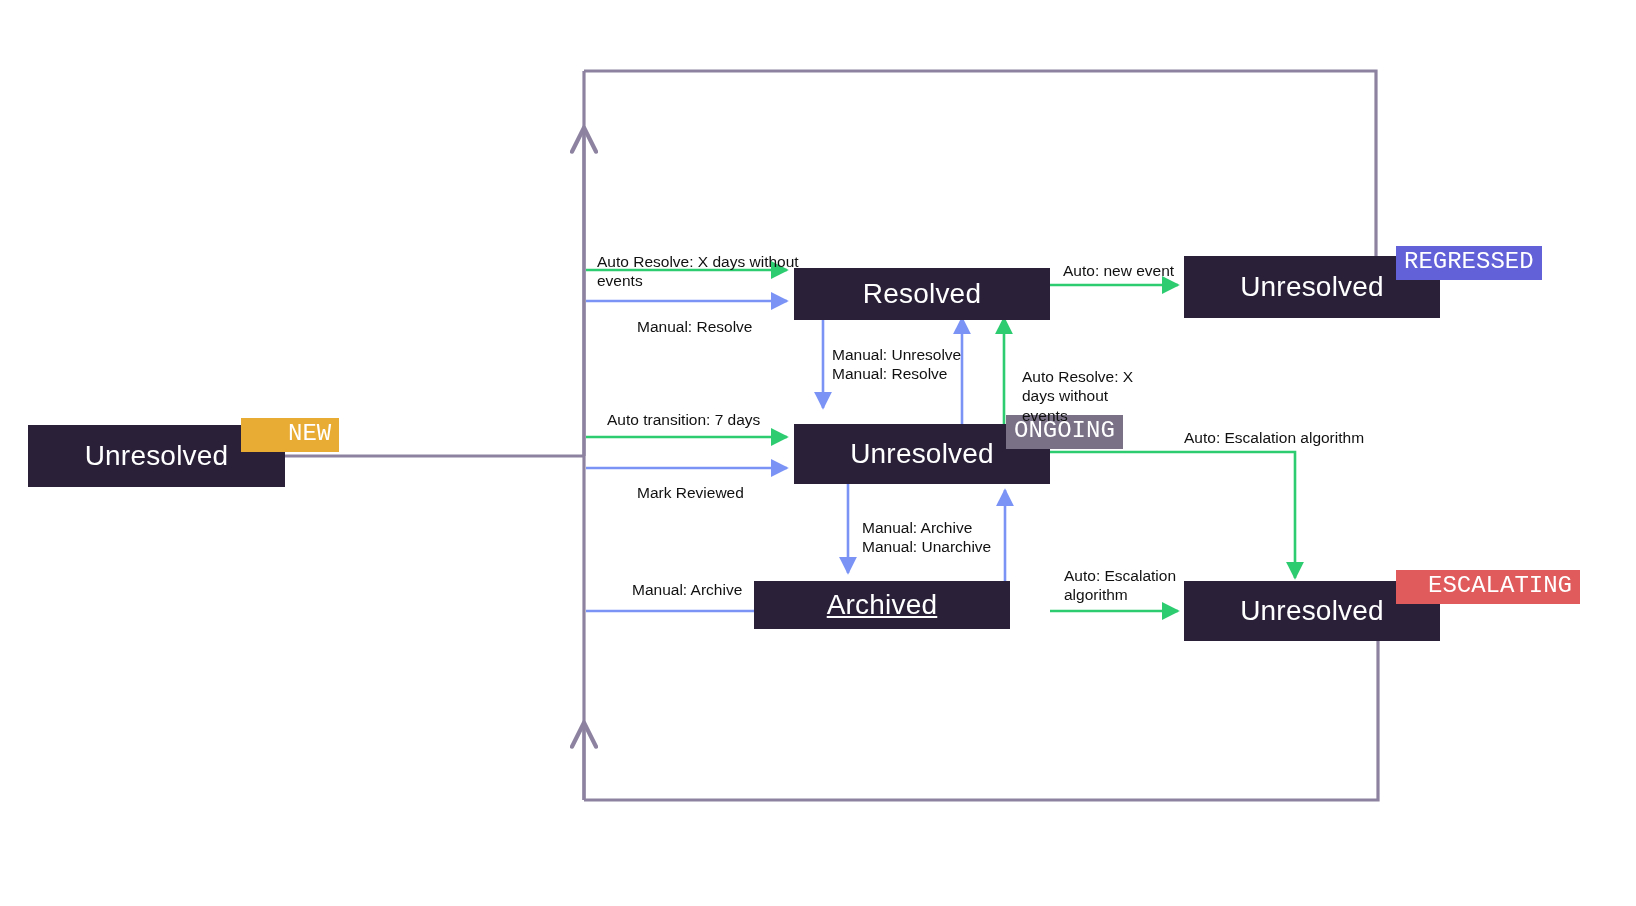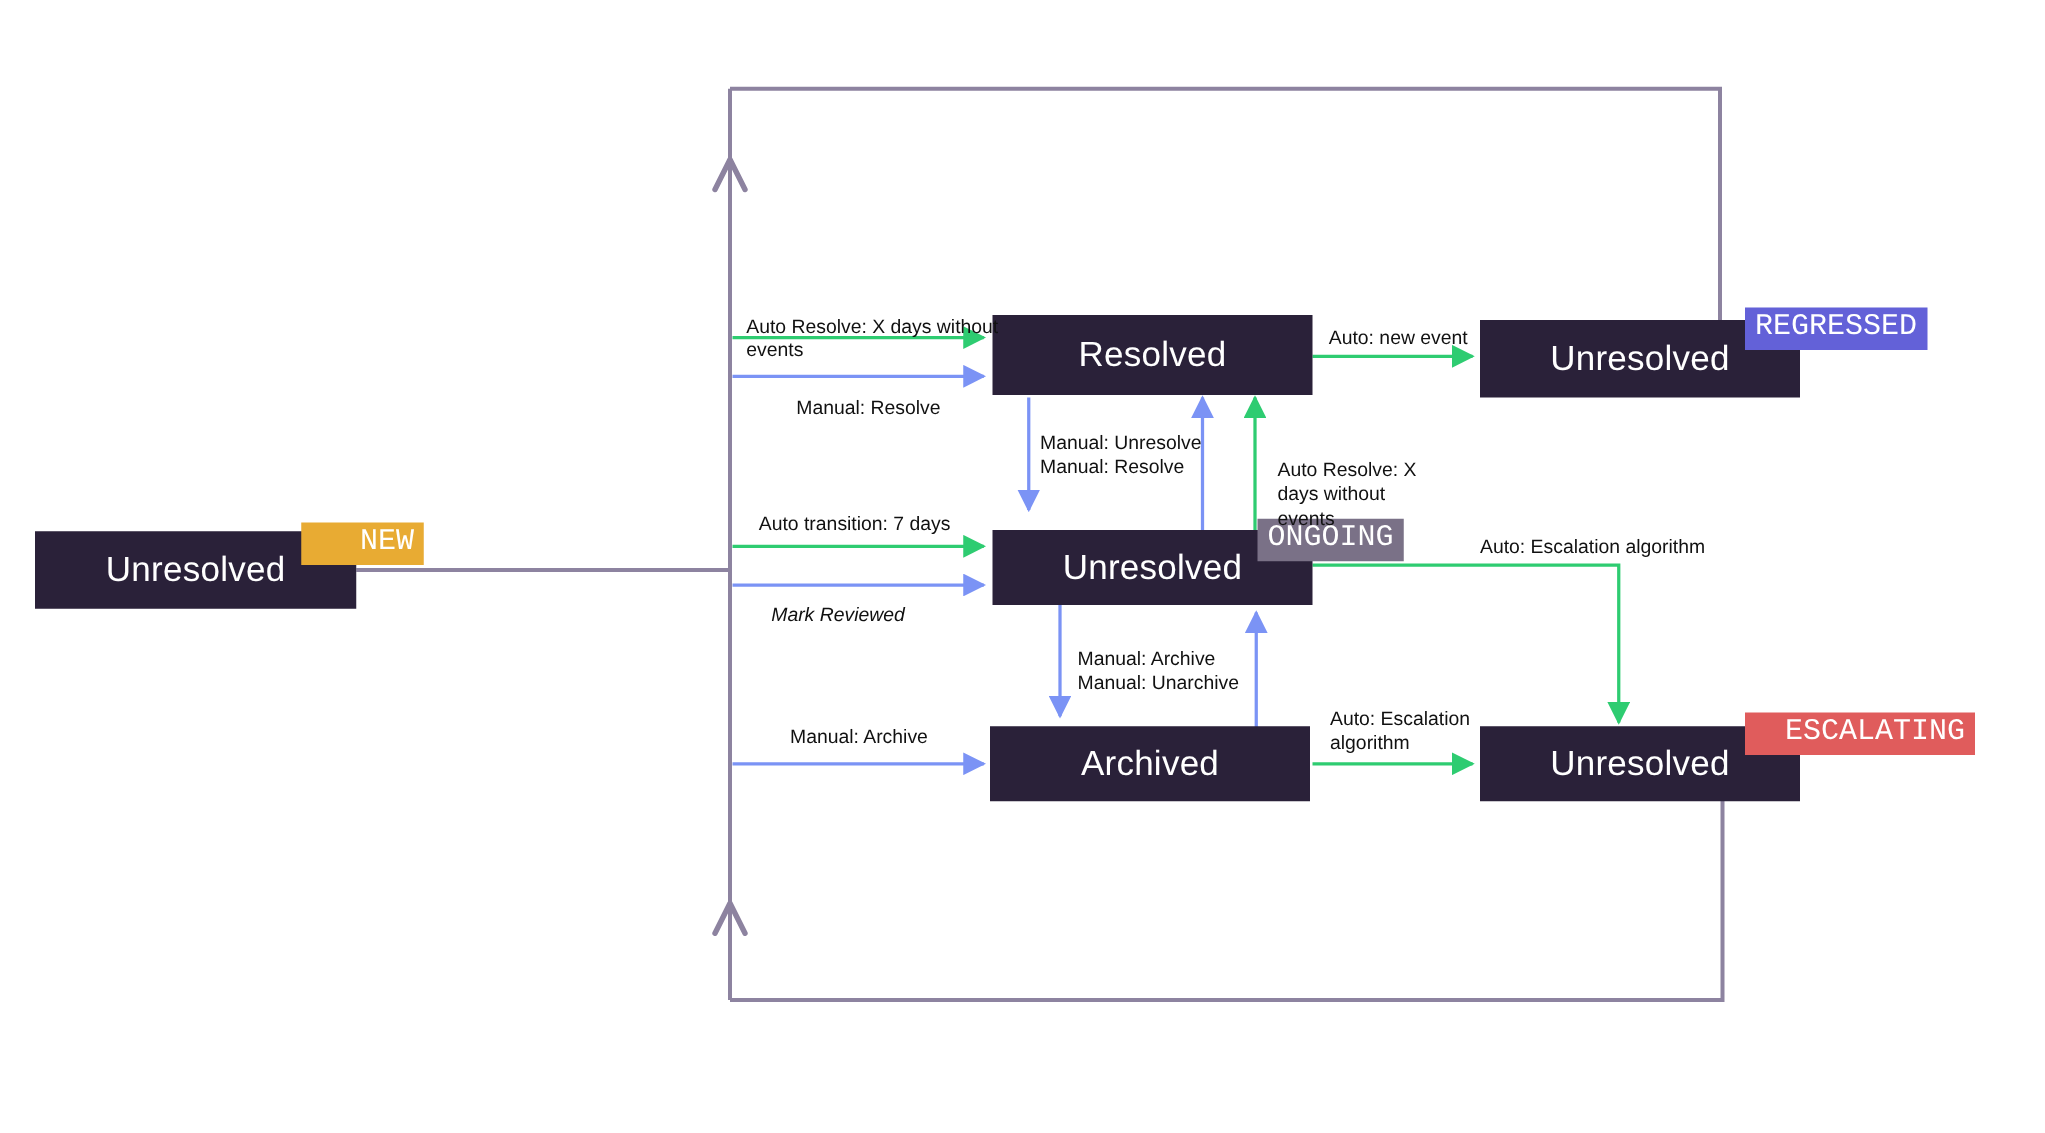--- a/index.html
+++ b/index.html
@@ -138,39 +138,39 @@
   </g>
 </svg>
 
 <div class="state-box" style="left:28px; top:425px; width:257px; height:62px;">
   <span>Unresolved</span>
 </div>
 <div class="badge" style="left:241px; top:418px; background:#e8ab33;padding-left:47px;">
   <span>NEW</span>
 </div>
 
-<div class="state-box" style="left:794px; top:252px; width:256px; height:64px;">
+<div class="state-box" style="left:794px; top:268px; width:256px; height:52px;">
   <span>Resolved</span>
 </div>
 
 <div class="state-box" style="left:1184px; top:256px; width:256px; height:62px;">
   <span>Unresolved</span>
 </div>
 <div class="badge" style="left:1396px; top:246px; background:#6361d8;">
   <span>REGRESSED</span>
 </div>
 
 <div class="state-box" style="left:794px; top:424px; width:256px; height:60px;">
   <span>Unresolved</span>
 </div>
 <div class="badge" style="left:1006px; top:415px; background:#7a7187;">
   <span>ONGOING</span>
 </div>
 
-<div class="state-box" style="left:792px; top:581px; width:256px; height:60px;">
+<div class="state-box" style="left:754px; top:581px; width:256px; height:48px;text-decoration:underline;">
   <span>Archived</span>
 </div>
 
 <div class="state-box" style="left:1184px; top:581px; width:256px; height:60px;">
   <span>Unresolved</span>
 </div>
 <div class="badge" style="left:1396px; top:570px; background:#e05c5c;padding-left:32px;">
   <span>ESCALATING</span>
 </div>
 
@@ -183,21 +183,21 @@
 Manual: Resolve</div>
 
 <div class="edge-label" style="left:1022px; top:367px;">Auto Resolve: X
 days without
 events</div>
 
 <div class="edge-label" style="left:1063px; top:261px;">Auto: new event</div>
 
 <div class="edge-label" style="left:607px; top:410px;">Auto transition: 7 days</div>
 
-<div class="edge-label" style="left:617px; top:483px;font-style:italic;">Mark Reviewed</div>
+<div class="edge-label" style="left:637px; top:483px;">Mark Reviewed</div>
 
 <div class="edge-label" style="left:862px; top:518px;">Manual: Archive
 Manual: Unarchive</div>
 
 <div class="edge-label" style="left:632px; top:580px;">Manual: Archive</div>
 
 <div class="edge-label" style="left:1184px; top:428px;">Auto: Escalation algorithm</div>
 
 <div class="edge-label" style="left:1064px; top:566px;">Auto: Escalation
 algorithm</div>

